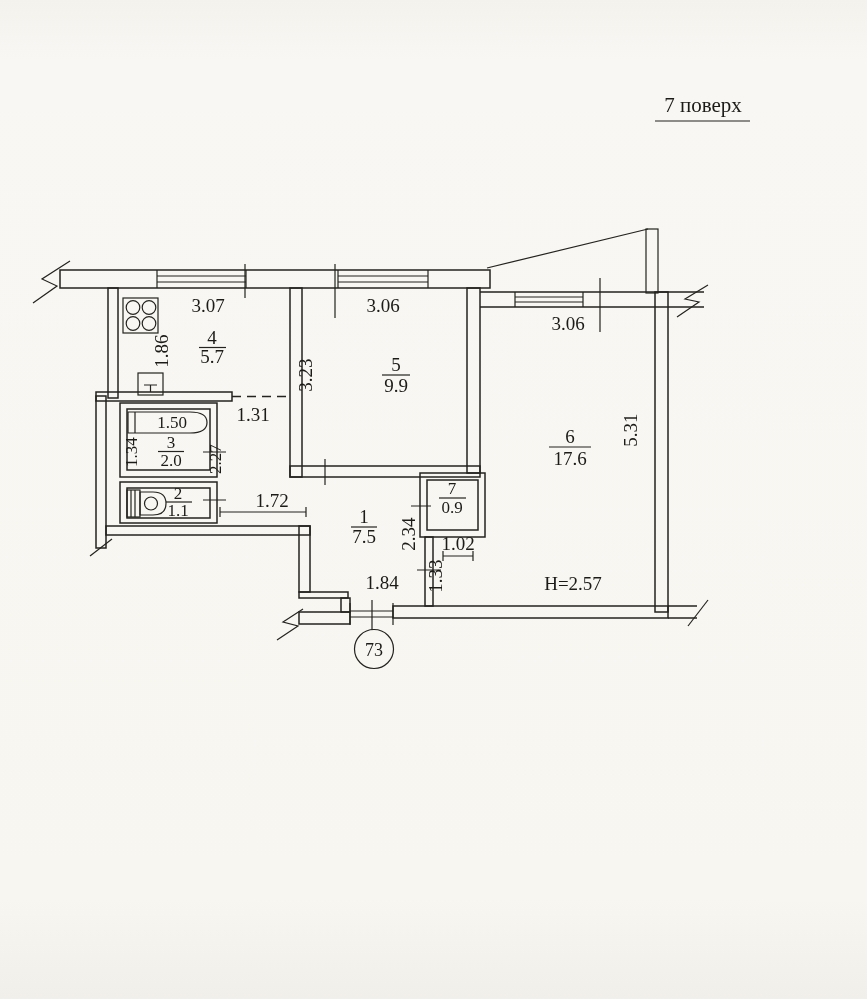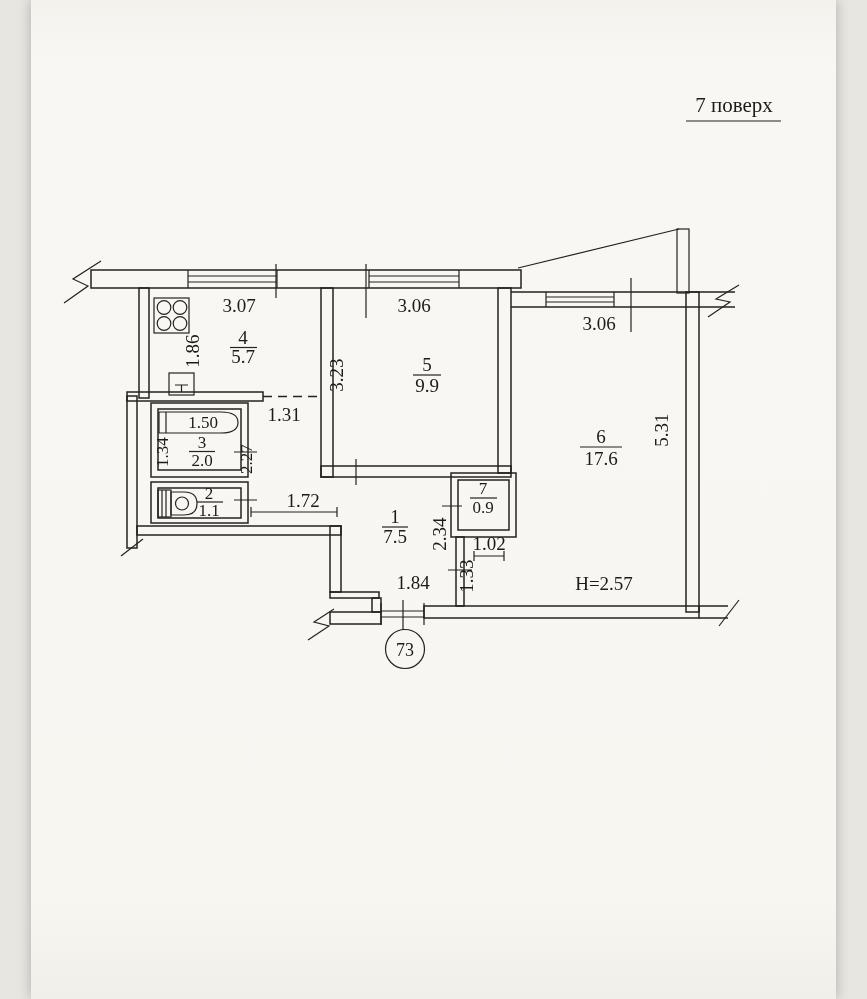--- a/index.html
+++ b/index.html
@@ -1,17 +1,17 @@
 <!DOCTYPE html>
 <html><head>
 <meta charset="utf-8">
 <style>
   html,body{margin:0;padding:0;background:#e8e6e1;}
   .page{
-    width:805px;height:999px;position:relative;margin:0 auto;
+    width:867px;height:999px;position:relative;margin:0 auto;
     background:linear-gradient(180deg,#f3f2ed 0%,#f8f7f3 6%,#f7f6f1 90%,#f0efe9 100%);
     box-shadow:0 0 12px rgba(0,0,0,.25);
     font-family:"Liberation Serif","DejaVu Serif",serif;
     overflow:hidden;
   }
   svg{display:block}
   .wall{fill:none;stroke:#24231f;stroke-width:1.5;}
   .thin{fill:none;stroke:#24231f;stroke-width:1.2;}
   .dash{fill:none;stroke:#24231f;stroke-width:1.3;stroke-dasharray:9 6;}
   text{fill:#1c1b18;}

